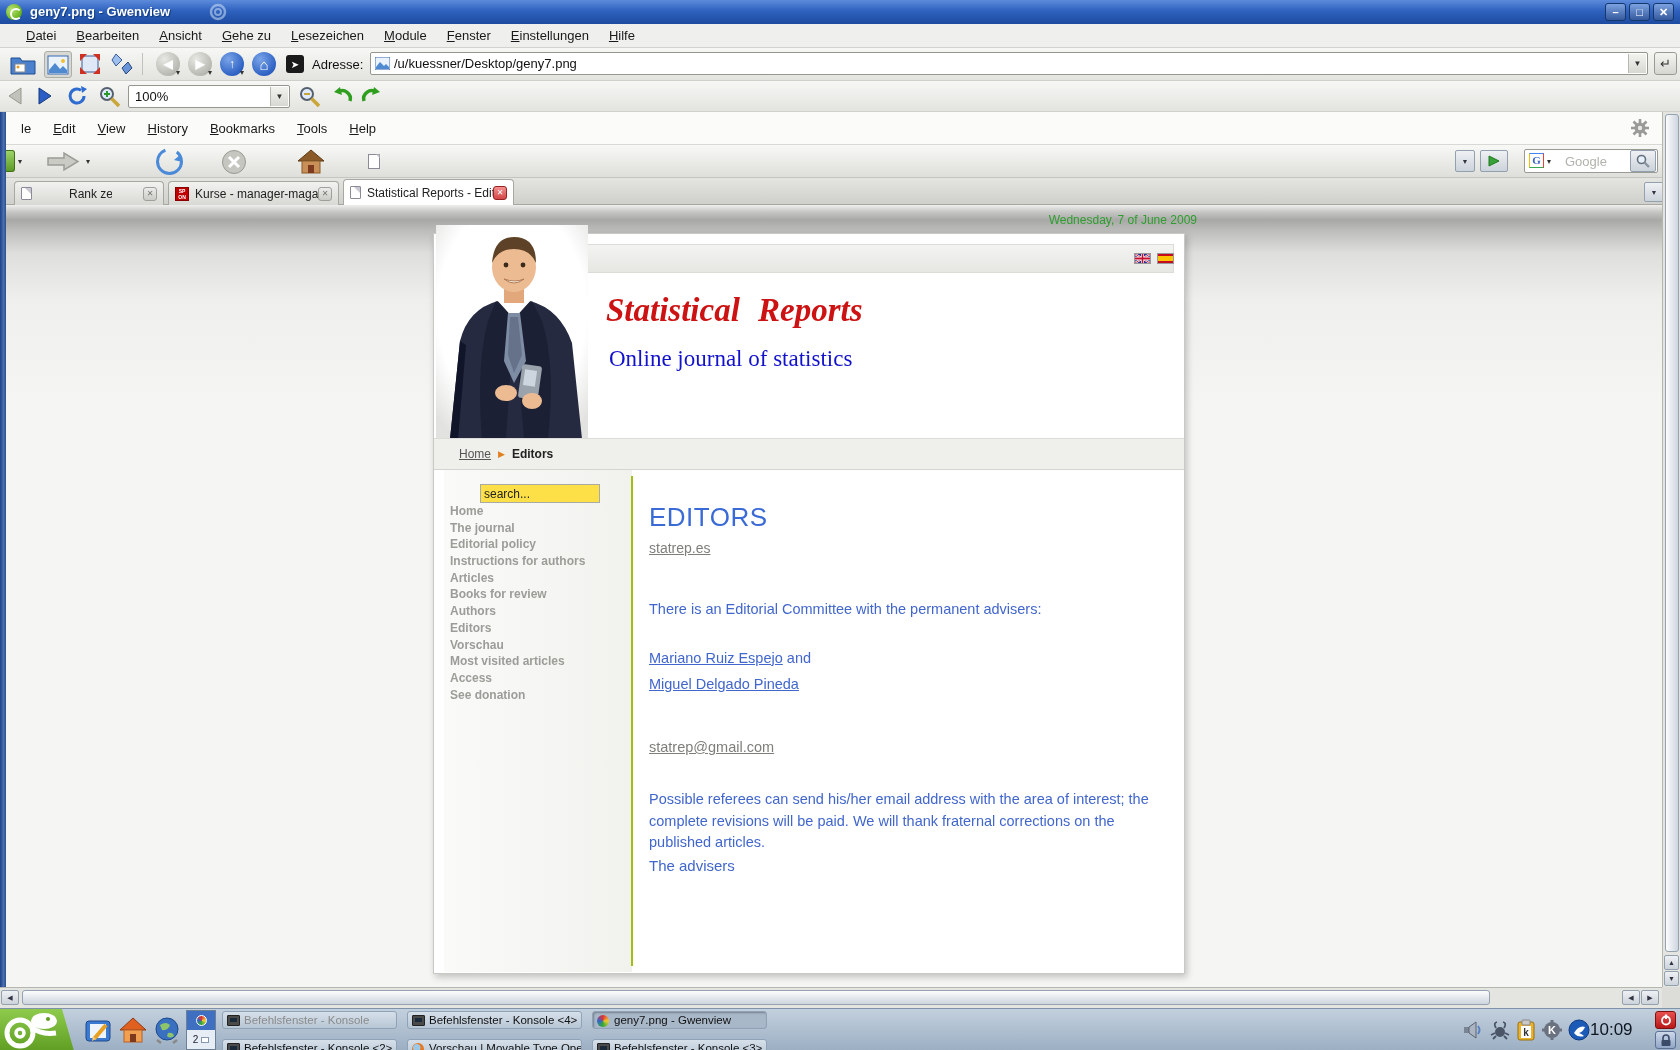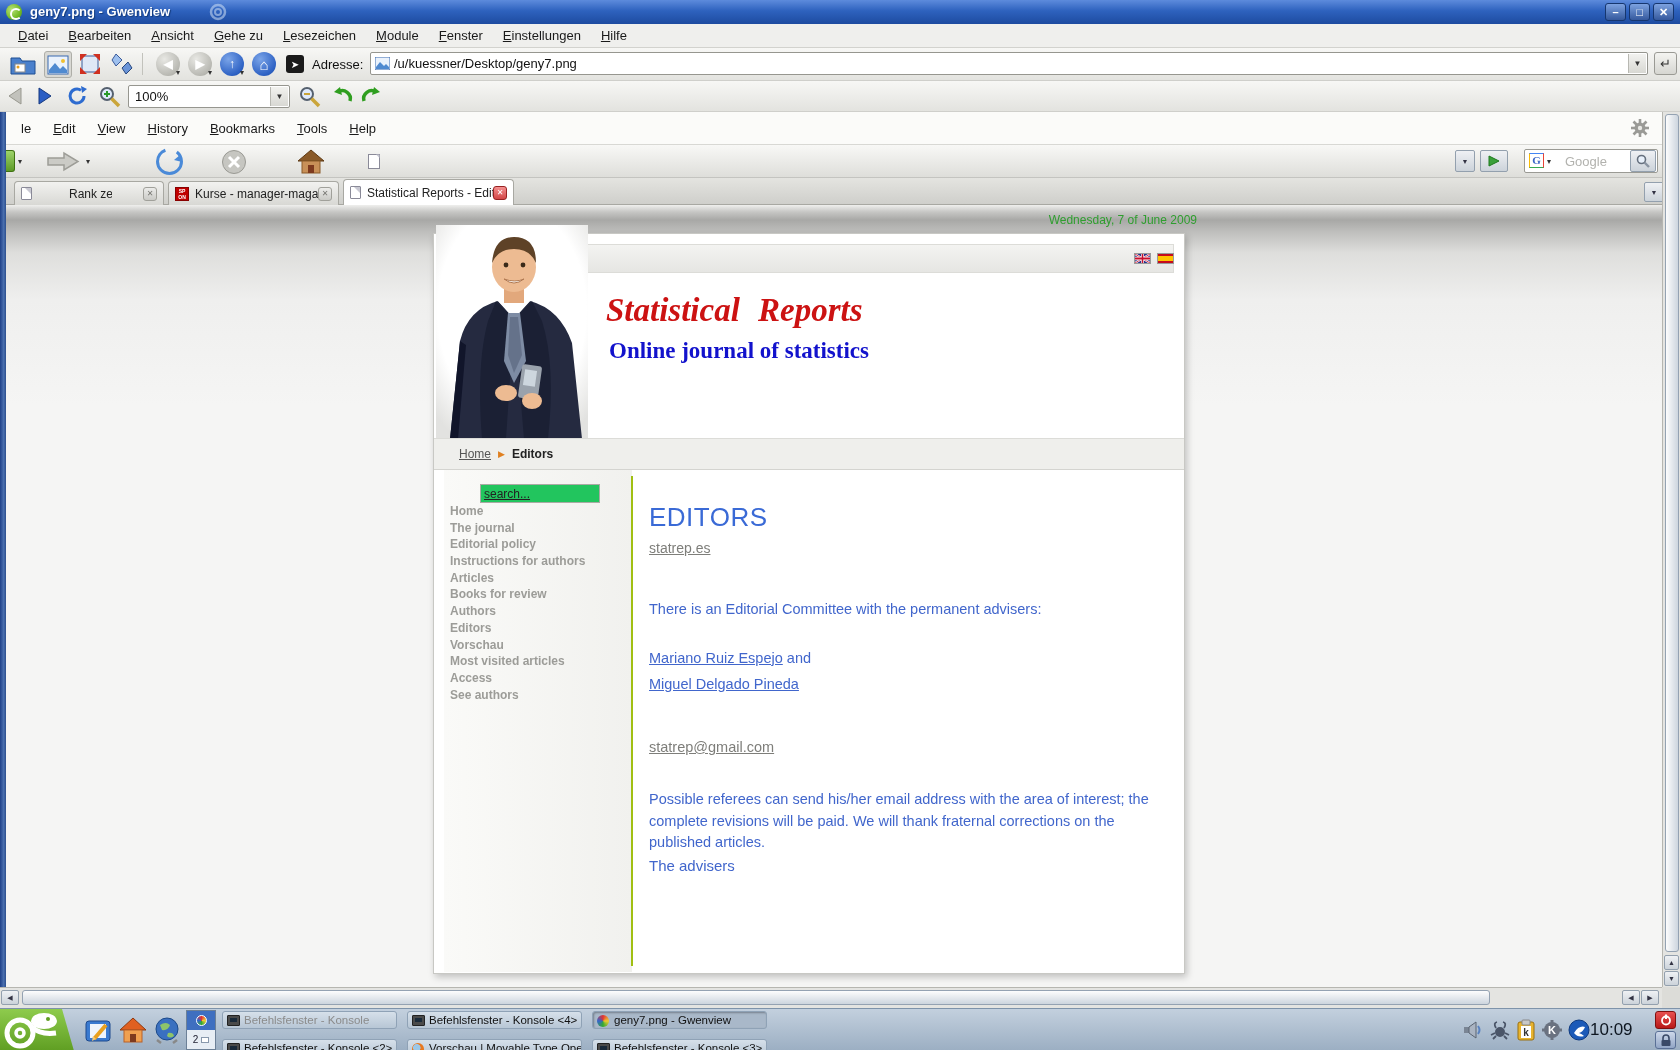--- a/index.html
+++ b/index.html
@@ -14,21 +14,21 @@
     background:radial-gradient(circle at 35% 35%,#b8e27a,#73ba25 60%,#4e8c14);}
   .suse-mini::after{content:"";position:absolute;left:4px;top:4px;width:8px;height:8px;
     border:2px solid #fff;border-radius:50%;border-right-color:transparent;}
   .win-title{position:absolute;left:30px;top:4px;color:#fff;font-weight:bold;font-size:13px;
     text-shadow:1px 1px 1px #123a7a;}
   .gv-swirl{position:absolute;left:208px;top:2px;opacity:.55;}
   .winbtn{position:absolute;top:3px;width:21px;height:18px;border:1px solid #16366e;border-radius:3px;
     background:linear-gradient(#7da2e0,#35599d);color:#fff;font-size:11px;line-height:16px;
     text-align:center;font-weight:bold;}
   .menubar{position:absolute;left:0;width:1680px;height:24px;background:#efefed;
-    border-bottom:1px solid #d2d2ce;display:flex;align-items:center;padding-left:8px;}
+    border-bottom:1px solid #d2d2ce;display:flex;align-items:center;padding-left:16px;}
   .menu-item{padding:0 10px;font-size:13px;color:#1a1a1a;}
   .toolbar{position:absolute;left:0;width:1680px;background:linear-gradient(#f7f7f5,#e3e3df);
     border-bottom:1px solid #cfcfcb;}
   .tbtn{position:absolute;display:flex;align-items:center;justify-content:center;}
   .pressed{background:#d9d9d4;border:1px solid #aeaea8;border-radius:3px;}
   .circ{width:24px;height:24px;border-radius:50%;display:flex;align-items:center;justify-content:center;
     color:#fff;font-size:12px;font-weight:bold;}
   .circ.gray{background:radial-gradient(circle at 35% 30%,#e8e8e4,#b9b9b3 70%,#9a9a94);}
   .circ.blue{background:radial-gradient(circle at 35% 30%,#7aa4e8,#2e62c4 70%,#1c4aa0);}
   .mini-drop{position:absolute;font-size:8px;color:#333;}
@@ -76,32 +76,32 @@
   .date-line{position:absolute;top:8px;left:891px;width:300px;text-align:right;
     font-size:12px;color:#2f9e2f;}
   .page{position:absolute;left:427px;top:28px;width:752px;height:741px;background:#fff;
     border:1px solid #c8c8c4;box-shadow:2px 3px 7px rgba(0,0,0,.22);}
   .page-topbar{position:absolute;left:10px;top:10px;width:730px;height:29px;
     background:linear-gradient(#f3f3f1,#e6e6e3);border:1px solid #dcdcd8;}
   .flag{position:absolute;top:19px;width:17px;height:11px;border:1px solid #999;}
   .flag-es{background:linear-gradient(180deg,#c60b1e 0 27%,#ffc400 27% 73%,#c60b1e 73%);}
   .site-title{position:absolute;left:172px;top:58px;font-family:"Liberation Serif",serif;
     font-style:italic;font-weight:bold;font-size:33px;color:#cc1212;word-spacing:10px;}
-  .site-subtitle{position:absolute;left:175px;top:104px;font-family:"Liberation Serif",serif;
-    font-weight:bold;font-size:23px;color:#1212cc;}
+  .site-subtitle{position:absolute;left:175px;top:112px;font-family:"Liberation Serif",serif;
+    font-weight:normal;font-size:23px;color:#1212cc;}
   .crumbbar{position:absolute;left:0;top:204px;width:750px;height:32px;background:#efefec;
     border-top:1px solid #dcdcd8;border-bottom:1px solid #d4d4d0;display:flex;align-items:center;
     padding-left:25px;font-size:12px;color:#444;}
   .crumb-home{text-decoration:underline;color:#555;}
   .crumb-arrow{color:#e08020;font-size:9px;padding:0 7px;}
   .crumb-cur{font-weight:bold;color:#222;}
   .side-col{position:absolute;left:10px;top:236px;width:188px;height:502px;
     background:linear-gradient(90deg,#fafaf8,#f1f1ee);}
   .side-search{position:absolute;left:46px;top:250px;width:120px;height:19px;border:1px solid #aaaaa4;
-    background:#22c55e;font-size:12px;color:#222;padding:0 3px;font-family:"Liberation Sans",sans-serif;text-decoration:underline;}
+    background:#fde047;font-size:12px;color:#222;padding:0 3px;font-family:"Liberation Sans",sans-serif;}
   .side-list{position:absolute;left:16px;top:271px;margin:0;padding:0;list-style:none;
     display:flex;flex-direction:column;gap:4.7px;}
   .side-list li{font-size:12px;line-height:12px;font-weight:bold;color:#9c9c98;}
   .green-sep{position:absolute;left:197px;top:242px;width:2px;height:490px;background:#a0bf12;}
   .content{position:absolute;left:215px;top:268px;width:522px;color:#4166cc;}
   .content h1{margin:0 0 6px 0;font-size:26px;font-weight:normal;color:#3a6ad6;letter-spacing:.5px;}
   .glink{color:#7e7e7a;text-decoration:underline;font-size:14px;}
   .intro{margin-top:44px;font-size:14.5px;}
   .editor-lines{margin-top:28px;font-size:14.5px;line-height:26px;}
   .blink{color:#4166cc;text-decoration:underline;}
@@ -433,21 +433,21 @@
           <li>The journal</li>
           <li>Editorial policy</li>
           <li>Instructions for authors</li>
           <li>Articles</li>
           <li>Books for review</li>
           <li>Authors</li>
           <li>Editors</li>
           <li>Vorschau</li>
           <li>Most visited articles</li>
           <li>Access</li>
-          <li>See authors</li>
+          <li>See donation</li>
         </ul>
       <div class="green-sep"></div>
 
       <div class="content">
         <h1>EDITORS</h1>
         <a class="glink">statrep.es</a>
         <div class="intro">There is an Editorial Committee with the permanent advisers:</div>
         <div class="editor-lines">
           <div><a class="blink">Mariano Ruiz Espejo</a><span> and</span></div>
           <div><a class="blink">Miguel Delgado Pineda</a></div>

